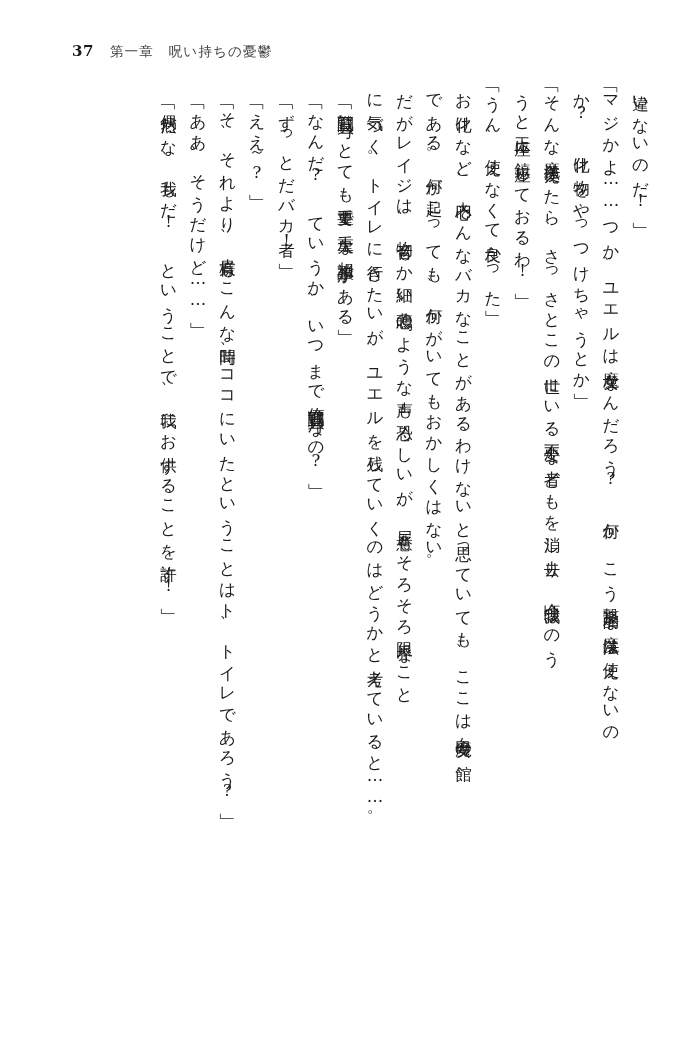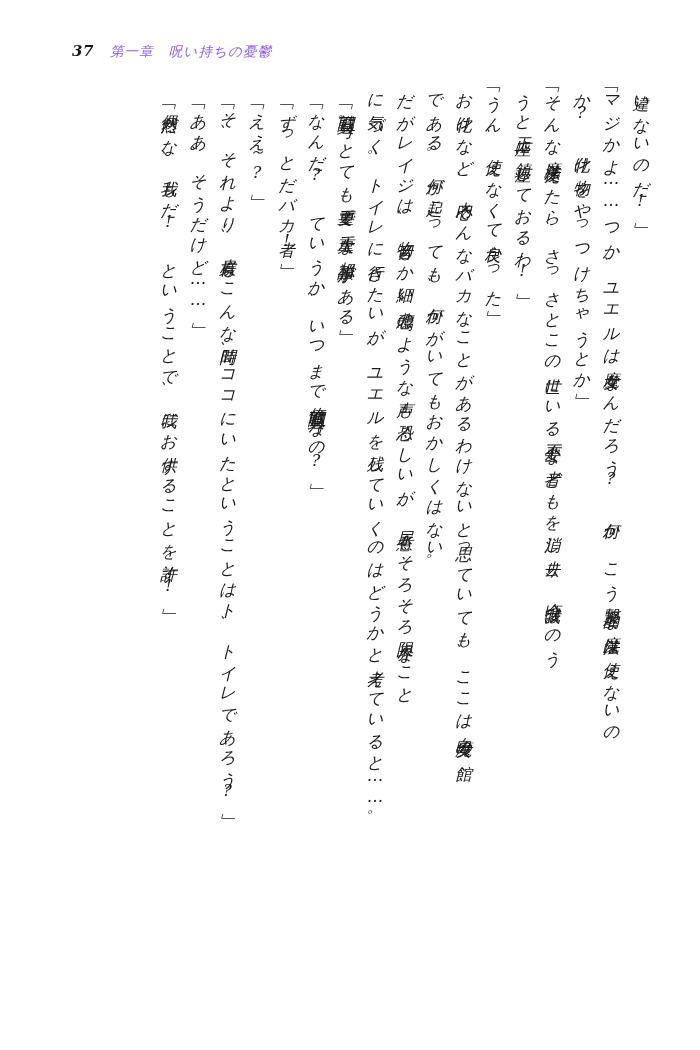--- a/index.html
+++ b/index.html
@@ -13,21 +13,20 @@
     font-family: "DejaVu Serif", "Liberation Serif", serif;
     color: #1a1a1a;
     overflow: hidden;
     position: relative;
   }
   .page {
     position: relative;
     width: 564px;
     height: 1050px;
     box-sizing: border-box;
-    font-style: italic;
   }
   
   .header {
     position: absolute;
     top: 42px;
     left: 72px;
     display: flex;
     align-items: baseline;
     gap: 16px;
     white-space: nowrap;
@@ -36,21 +35,21 @@
     font-family: "DejaVu Serif", "Liberation Serif", serif;
     font-size: 15px;
     font-weight: bold;
     letter-spacing: 0.5px;
     color: #171717;
   }
   .chapter-title {
     font-family: "DejaVu Sans", "Liberation Sans", sans-serif;
     font-size: 13.5px;
     letter-spacing: 1.2px;
-    color: #8b5cf6;
+    color: #404040;
   }
   
   .body-area {
     position: absolute;
     top: 82px;
     left: 52px;
     width: 596px;
     height: 930px;
     display: flex;
     flex-direction: row-reverse;

